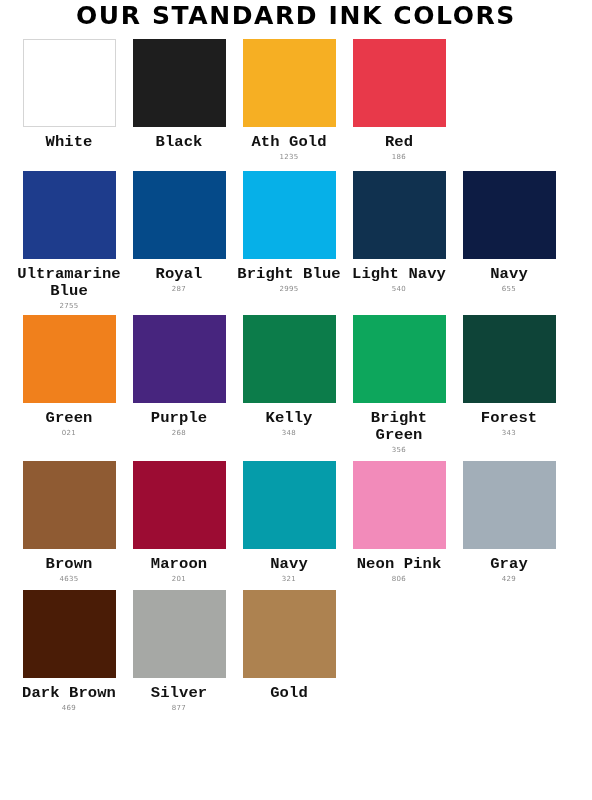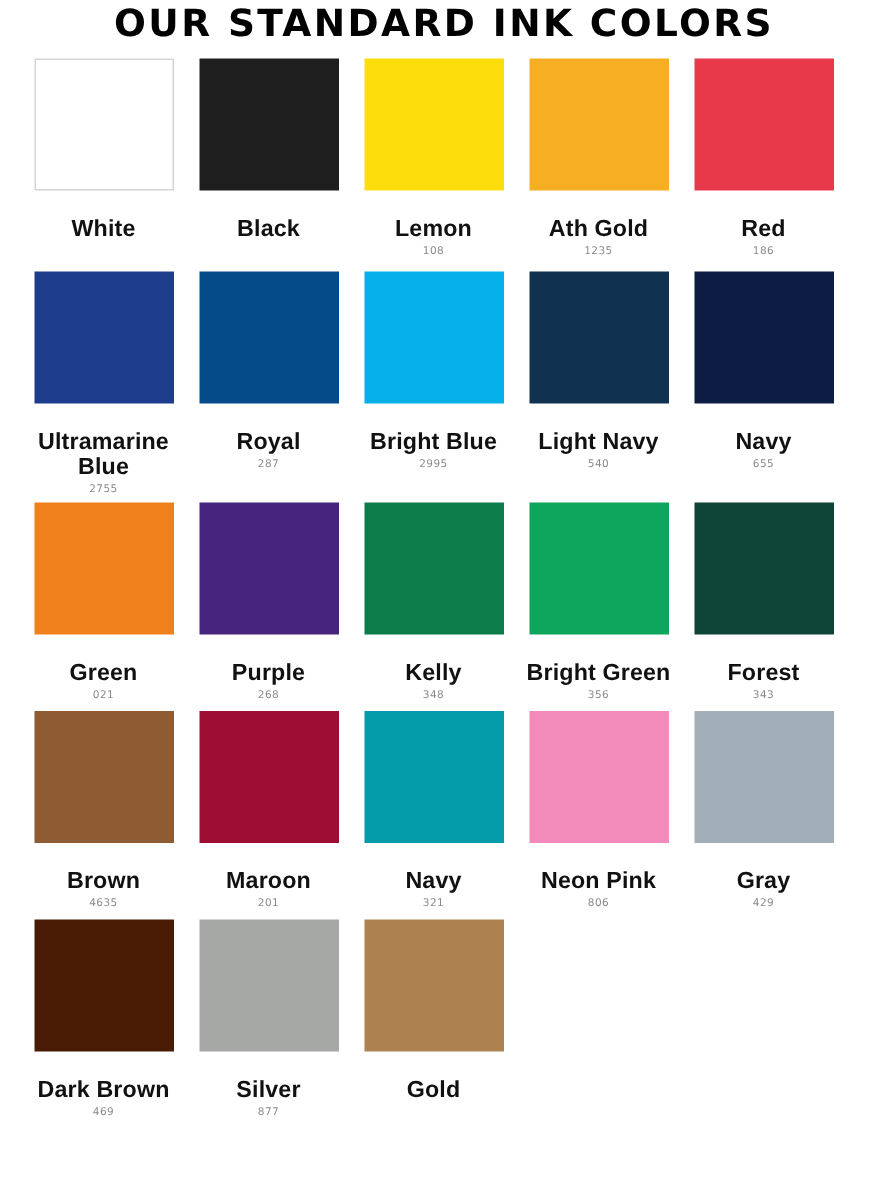--- a/index.html
+++ b/index.html
@@ -52,25 +52,25 @@
     width: 93px;
     height: 88px;
     box-sizing: border-box;
   }
   .swatch.bordered {
     border: 1px solid #d5d5d5;
   }
   .cname {
     font-size: 15.5px;
     font-weight: bold;
-    font-family: Liberation Sans, sans-serif;
+    font-family: Liberation Mono, monospace;
     color: #111111;
     text-align: center;
     line-height: 17px;
-    margin-top: 17px;
+    margin-top: 7px;
     letter-spacing: 0.1px;
     width: 108px;
   }
   .cnum {
     font-size: 7px;
     color: #8b8b8b;
     text-align: center;
     font-family: "DejaVu Sans", sans-serif;
     line-height: 9px;
     margin-top: 2px;
@@ -96,25 +96,20 @@
           <div class="swatch bordered" style="background: rgb(255, 255, 255);"></div>
           <div class="cname">White</div>
           <div class="cnum"></div>
         </div>
         <div class="cell">
           <div class="swatch" style="background: rgb(30, 30, 30);"></div>
           <div class="cname">Black</div>
           <div class="cnum"></div>
         </div>
         <div class="cell">
-          <div class="swatch" style="background: rgb(252, 222, 12);"></div>
-          <div class="cname">Lemon</div>
-          <div class="cnum">108</div>
-        </div>
-        <div class="cell">
           <div class="swatch" style="background: rgb(246, 175, 35);"></div>
           <div class="cname">Ath Gold</div>
           <div class="cnum">1235</div>
         </div>
         <div class="cell">
           <div class="swatch" style="background: rgb(232, 57, 74);"></div>
           <div class="cname">Red</div>
           <div class="cnum">186</div>
         </div>
       </div>

